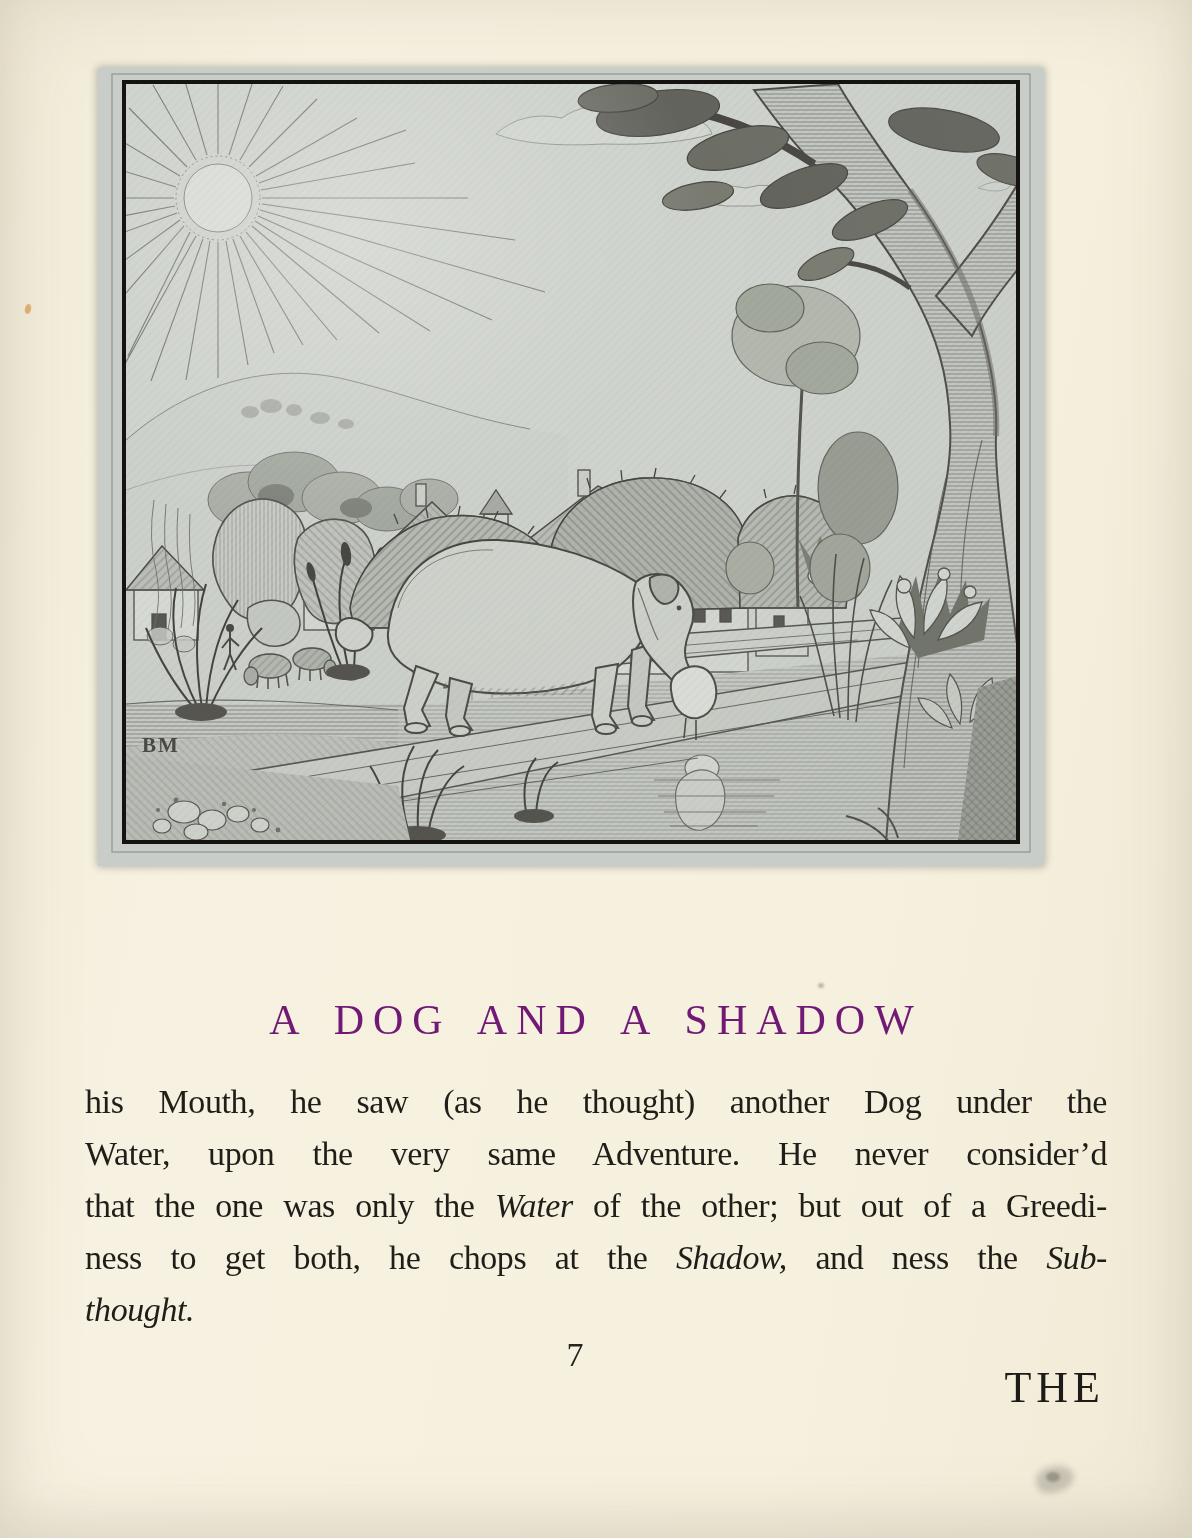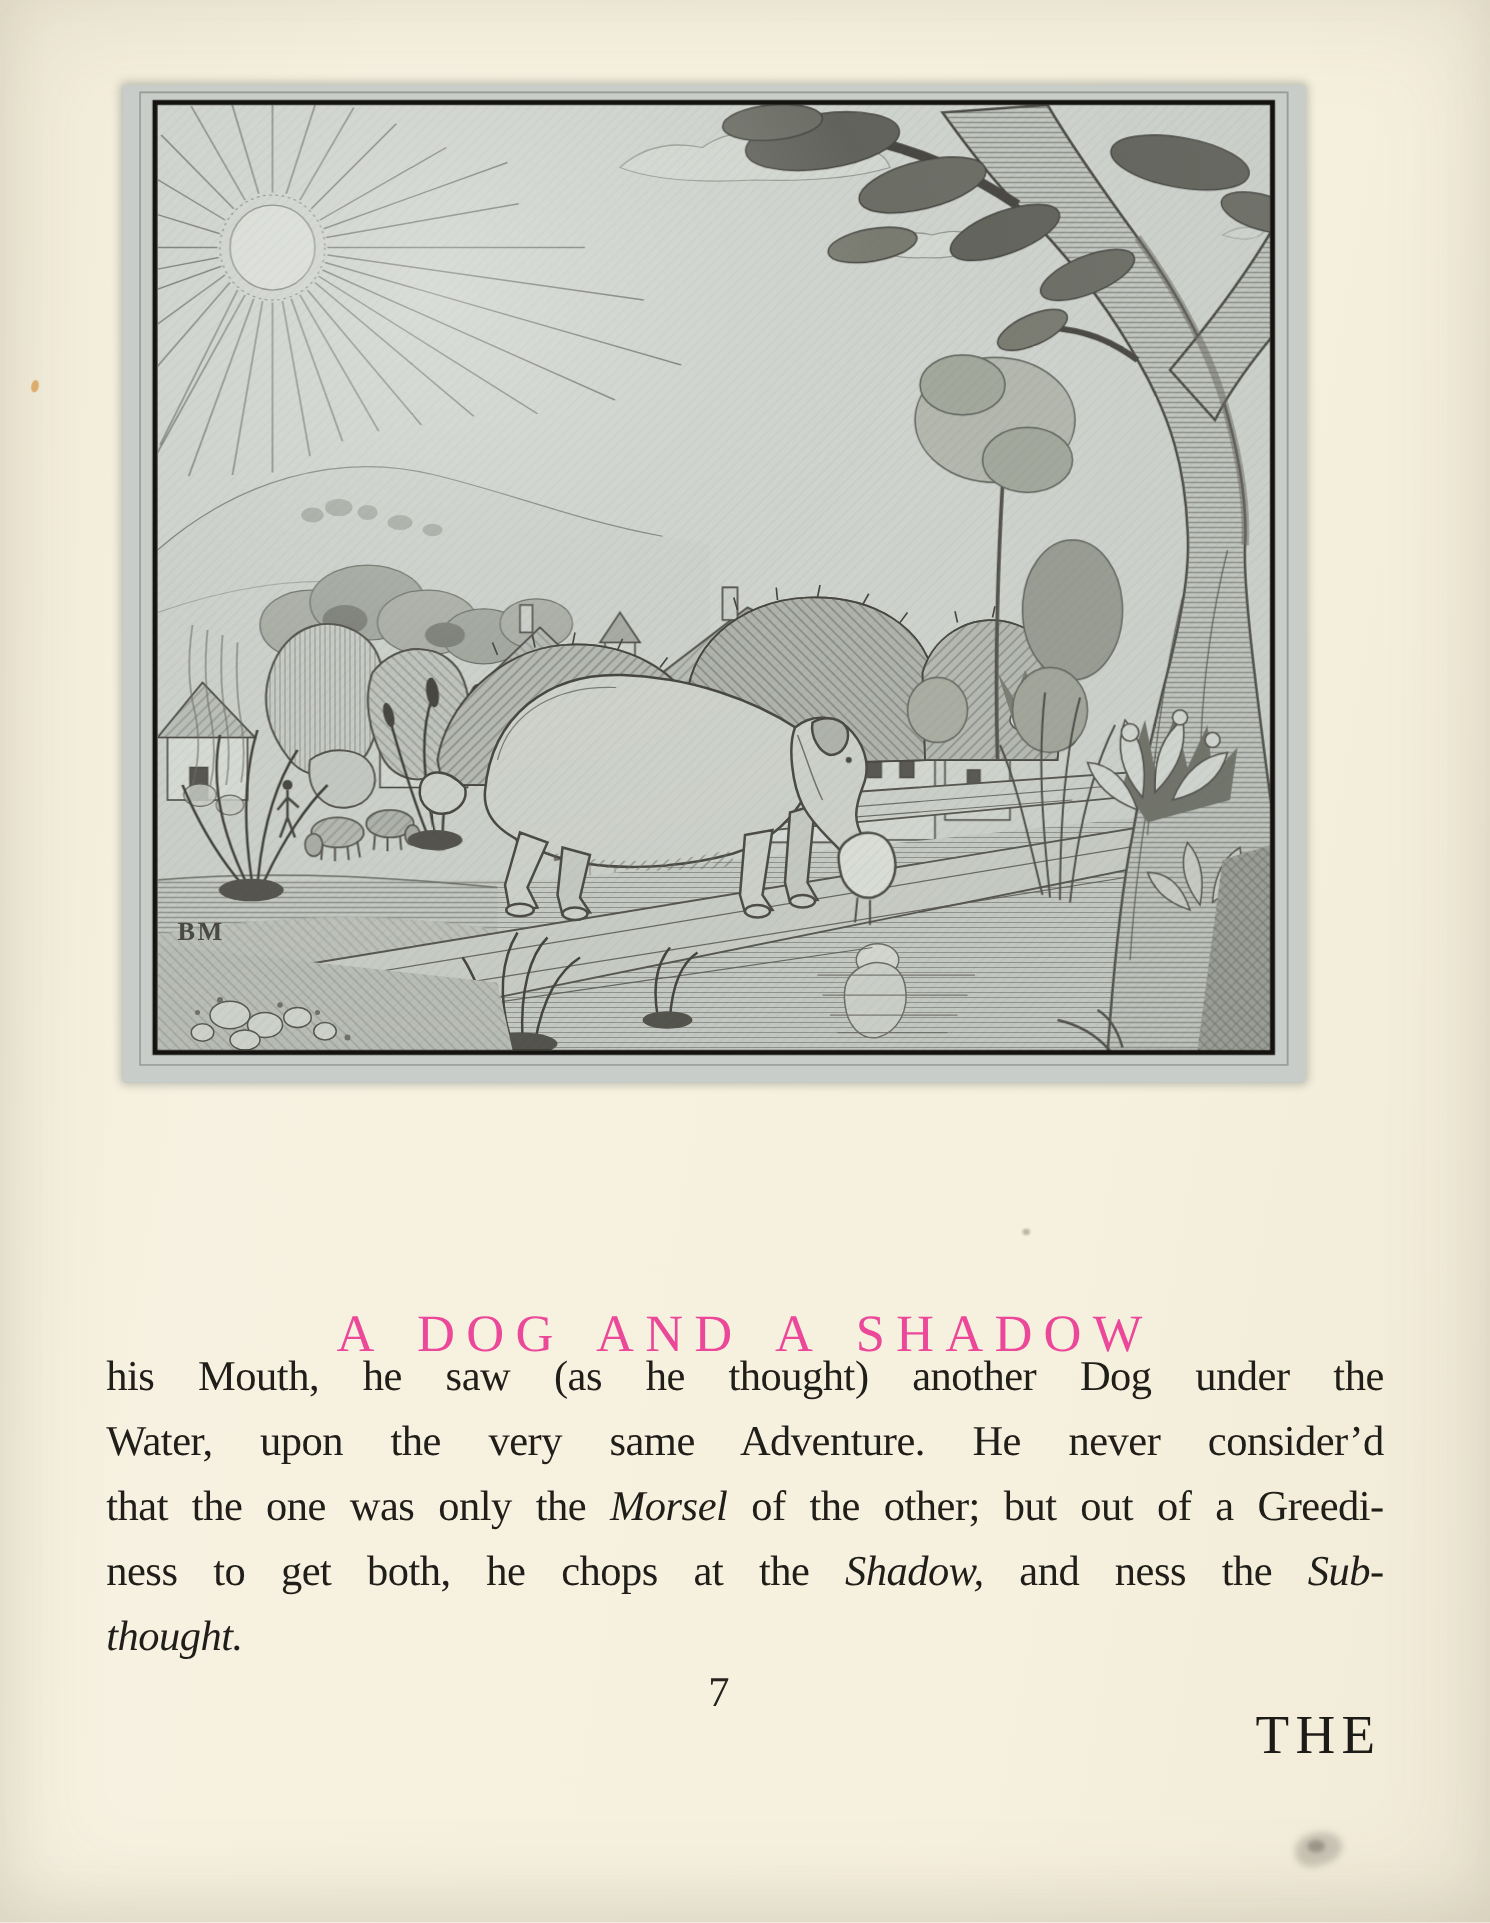--- a/index.html
+++ b/index.html
@@ -12,22 +12,22 @@
     box-shadow:inset 0 0 90px rgba(120,110,85,.14), inset 0 -18px 40px rgba(120,110,85,.10);}
   
   .plate{
     position:absolute;left:98px;top:68px;width:946px;height:798px;
     background:#c9cdc9;border-radius:3px;
     box-shadow:0 0 7px 2px rgba(125,130,122,.45), inset 0 0 22px rgba(90,95,88,.18);
   }
   .plate svg{display:block;width:100%;height:100%;}
   
   .title{
-    position:absolute;left:85px;top:1044px;width:1022px;text-align:center;
-    font-size:42px;letter-spacing:9px;word-spacing:8px;color:#ec4899;
+    position:absolute;left:85px;top:996px;width:1022px;text-align:center;
+    font-size:42px;letter-spacing:9px;word-spacing:8px;color:#701a75;
   }
   .fable{
     position:absolute;left:85px;top:1076px;width:1022px;
     font-size:34px;letter-spacing:-0.4px;color:#201e19;
   }
   .fable .line{height:52px;line-height:52px;text-align:justify;text-align-last:justify;white-space:nowrap;}
   .fable .line.last{text-align-last:left;white-space:normal;}
   .fable .it{font-style:italic;}
   .fable .lead{font-size:1.14em;letter-spacing:6px;margin-right:1px;}
   .folio{position:absolute;top:1336px;left:0;width:1150px;text-align:center;font-size:34px;color:#26241f;}
@@ -428,21 +428,21 @@
     <rect x="26" y="14" width="894" height="760" stroke="#14130f" stroke-width="4"></rect>
   </g>
 </svg>
 </div>
 
 <div class="title">A DOG AND A SHADOW</div>
 
 <div class="fable">
     <div class="line"><span>his Mouth, he saw (as he thought) another Dog under the</span></div>
     <div class="line"><span>Water, upon the very same Adventure. He never consider’d</span></div>
-    <div class="line"><span>that the one was only the </span><span class="it">Morsel</span><span> of the other; but out of a Greedi-</span></div>
+    <div class="line"><span>that the one was only the </span><span class="it">Water</span><span> of the other; but out of a Greedi-</span></div>
     <div class="line"><span>ness to get both, he chops at the </span><span class="it">Shadow,</span><span> and ness the </span><span class="it">Sub-</span></div>
     <div class="line last"><span class="it">thought.</span></div>
   </div>
 
 <div class="folio">7</div>
 <div class="catchword">THE</div>
 
 <div class="speck-orange"></div>
 <div class="speck-gray"></div>
 <div class="smudge"></div>

